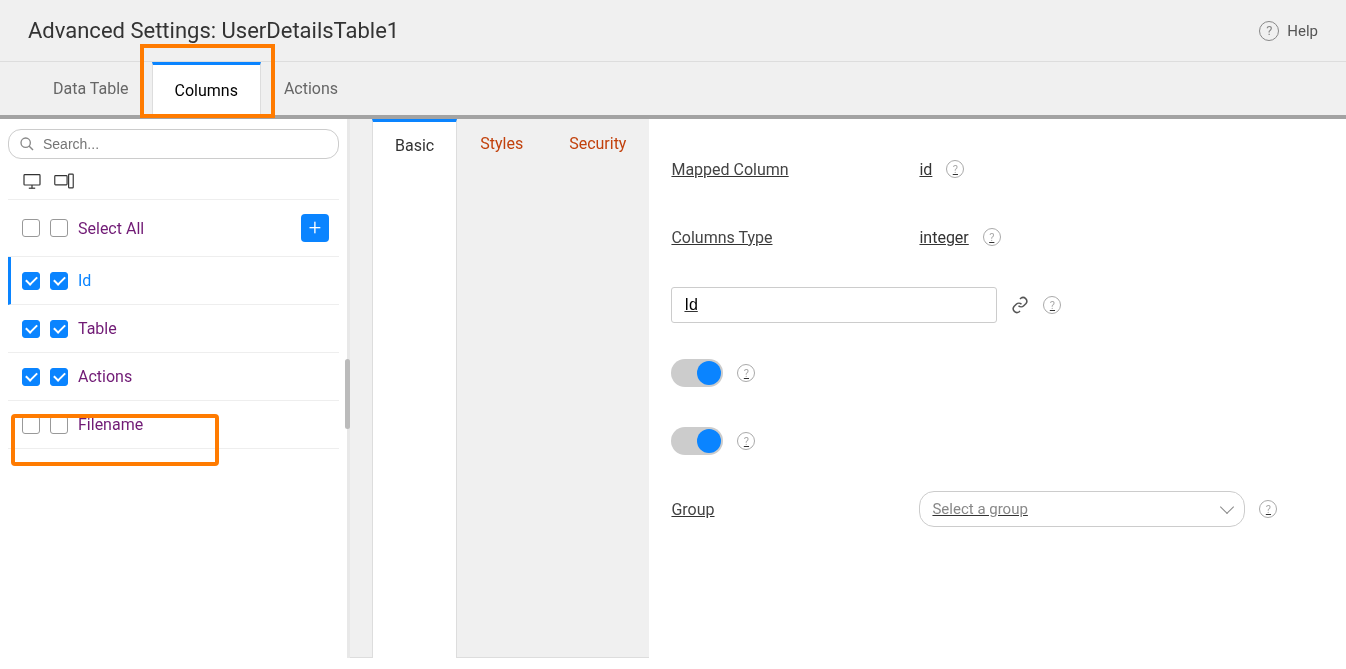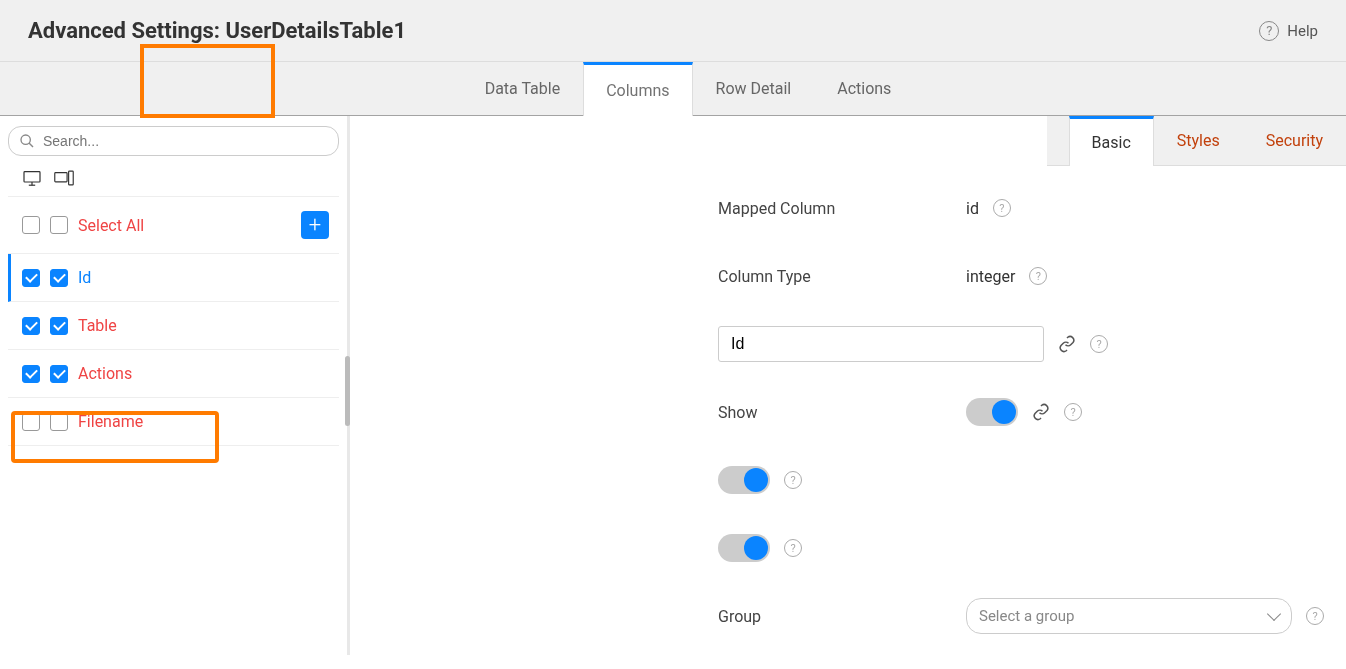--- a/index.html
+++ b/index.html
@@ -1,60 +1,60 @@
 <!DOCTYPE html>
 <html><head>
 <meta charset="utf-8">
 <style>
 * { box-sizing: border-box; margin: 0; padding: 0; }
 body { font-family: -apple-system, BlinkMacSystemFont, "Segoe UI", Roboto, Arial, sans-serif; font-size: 14px; color: #333; background: #fff; width: 1346px; height: 669px; overflow: hidden; }
 
 .header { background: #f0f0f0; padding: 18px 28px; display: flex; align-items: center; justify-content: space-between; border-bottom: 1px solid #ddd; }
-.header-title { font-size: 22px; font-weight: 700; color: #333; }
+.header-title { font-size: 22px; font-weight: 400; color: #333; }
 .header-help { display: flex; align-items: center; gap: 8px; color: #555; cursor: pointer; font-size: 15px; }
 .help-circle { width: 20px; height: 20px; border: 1.5px solid #888; border-radius: 50%; display: flex; align-items: center; justify-content: center; font-size: 13px; color: #888; }
 
-.main-tabs { background: #f0f0f0; display: flex; padding-left: 30px; border-bottom: 1px solid #a3a3a3; position: relative; justify-content: center; }
+.main-tabs { background: #f0f0f0; display: flex; padding-left: 30px; border-bottom: 4px solid #a3a3a3; position: relative; }
 .main-tab { padding: 16px 22px; color: #666; cursor: pointer; font-size: 16px; border: 1px solid transparent; border-bottom: none; }
-.main-tab.active { background: #fff; color: #737373; border-color: #ddd; border-top: 3px solid #0a84ff; margin-bottom: -1px; }
+.main-tab.active { background: #fff; color: #000000; border-color: #ddd; border-top: 3px solid #0a84ff; margin-bottom: -1px; }
 .highlight-box-1 { position: absolute; left: 140px; top: -18px; width: 135px; height: 74px; border: 4px solid #ff7b00; pointer-events: none; }
 
 .content { display: flex; height: calc(669px - 130px); }
 
 .sidebar { width: 350px; border-right: 3px solid #e8e8e8; padding: 10px 8px 0 8px; position: relative; }
 .search-box { display: flex; align-items: center; border: 1px solid #ccc; border-radius: 13px; padding: 6px 10px; margin-bottom: 8px; }
 .search-box input { border: none; outline: none; flex: 1; font-size: 14px; color: #666; background: transparent; }
 .search-icon { width: 16px; height: 16px; margin-right: 8px; }
 
 .device-row { display: flex; gap: 12px; padding: 6px 10px 10px 14px; border-bottom: 1px solid #eee; }
 .device-icon { width: 20px; height: 16px; }
 
 .col-list { }
 .col-item { display: flex; align-items: center; padding: 14px 10px 14px 14px; border-bottom: 1px solid #eee; gap: 10px; position: relative; }
 .col-item.selected { border-left: 3px solid #0a84ff; padding-left: 11px; }
 .col-item.selected .col-label { color: #0a84ff; }
-.col-label { font-size: 16px; color: #ef4444; }
+.col-label { font-size: 16px; color: #701a75; }
 
 .checkbox { width: 18px; height: 18px; border: 1.5px solid #999; border-radius: 3px; background: #fff; display: flex; align-items: center; justify-content: center; cursor: pointer; flex-shrink: 0; }
 .checkbox.checked { background: #0a84ff; border-color: #0a84ff; }
 .checkbox.checked::after { content: ""; width: 5px; height: 9px; border: solid #fff; border-width: 0 2px 2px 0; transform: rotate(45deg); margin-top: -2px; }
 
 .add-btn { width: 28px; height: 28px; background: #0a84ff; border-radius: 4px; display: flex; align-items: center; justify-content: center; margin-left: auto; cursor: pointer; }
 .add-btn::before { content: "+"; color: #fff; font-size: 22px; font-weight: 300; line-height: 1; }
 
 .highlight-box-2 { position: absolute; left: 11px; top: 295px; width: 208px; height: 52px; border: 4px solid #ff7b00; border-radius: 4px; pointer-events: none; }
 
 .scroll-indicator { position: absolute; right: -3px; top: 240px; width: 5px; height: 70px; background: #bbb; border-radius: 3px; }
 
-.detail-pane { flex: 1; display: flex; flex-direction: column; align-items: flex-end; }
+.detail-pane { flex: 1; display: flex; flex-direction: row; }
 .sub-tabs { background: #f0f0f0; display: flex; padding-left: 22px; border-bottom: 1px solid #ddd; }
 .sub-tab { padding: 14px 22px; color: #c2410c; cursor: pointer; font-size: 16px; border: 1px solid transparent; border-bottom: none; }
 .sub-tab.active { background: #fff; color: #333; border-color: #ddd; border-top: 3px solid #0a84ff; margin-bottom: -1px; }
 
-.form { padding: 24px 22px; overflow-y: auto; }
+.form { padding: 32px 22px; overflow-y: auto; text-decoration: underline; }
 .form-row { display: flex; align-items: center; margin-bottom: 32px; min-height: 36px; }
 .form-label { width: 248px; font-size: 16px; color: #444; }
 .form-value { display: flex; align-items: center; gap: 14px; font-size: 16px; color: #333; }
 .form-input { width: 326px; padding: 8px 12px; border: 1px solid #ccc; border-radius: 3px; font-size: 16px; }
 .form-select { width: 326px; padding: 8px 12px; border: 1px solid #ccc; border-radius: 15px; font-size: 15px; color: #888; background: #fff; display: flex; align-items: center; justify-content: space-between; cursor: pointer; }
 
 .toggle { width: 52px; height: 28px; background: #ccc; border-radius: 14px; position: relative; cursor: pointer; }
 .toggle.on::after { content: ""; position: absolute; right: 2px; top: 2px; width: 24px; height: 24px; background: #0a84ff; border-radius: 50%; }
 
 .info-icon { width: 18px; height: 18px; border: 1.5px solid #aaa; border-radius: 50%; display: flex; align-items: center; justify-content: center; font-size: 11px; color: #aaa; cursor: pointer; }
@@ -69,21 +69,20 @@
   <div class="header-title">Advanced Settings: UserDetailsTable1</div>
   <div class="header-help">
     <span class="help-circle">?</span>
     <span>Help</span>
   </div>
 </div>
 
 <div class="main-tabs">
   <div class="main-tab">Data Table</div>
   <div class="main-tab active">Columns</div>
-  <div class="main-tab">Row Detail</div>
   <div class="main-tab">Actions</div>
   <div class="highlight-box-1"></div>
 </div>
 
 <div class="content">
   <div class="sidebar">
     <div class="search-box">
       <svg class="search-icon" viewBox="0 0 24 24" fill="none" stroke="#888" stroke-width="2">
           <circle cx="10" cy="10" r="7"></circle>
           <line x1="21" y1="21" x2="15" y2="15"></line>
@@ -145,53 +144,40 @@
     <div class="form">
       <div class="form-row">
         <div class="form-label">Mapped Column</div>
         <div class="form-value">
           <span>id</span>
           <span class="info-icon"></span>
         </div>
       </div>
 
       <div class="form-row">
-        <div class="form-label">Column Type</div>
+        <div class="form-label">Columns Type</div>
         <div class="form-value">
           <span>integer</span>
           <span class="info-icon"></span>
         </div>
       </div>
 
       <div class="form-row">
         <div class="form-value">
           <input class="form-input" value="Id" style="">
           <span class="link-icon">
             <svg width="18" height="18" viewBox="0 0 24 24" fill="none" stroke="#555" stroke-width="2">
                 <path d="M10 13a5 5 0 0 0 7 0l3-3a5 5 0 0 0-7-7l-1 1"></path>
                 <path d="M14 11a5 5 0 0 0-7 0l-3 3a5 5 0 0 0 7 7l1-1"></path>
               </svg>
           </span>
           <span class="info-icon"></span>
         </div>
       </div>
 
-      <div class="form-row">
-        <div class="form-label">Show</div>
-        <div class="form-value">
-          <span class="toggle on"></span>
-          <span class="link-icon">
-            <svg width="18" height="18" viewBox="0 0 24 24" fill="none" stroke="#555" stroke-width="2">
-                <path d="M10 13a5 5 0 0 0 7 0l3-3a5 5 0 0 0-7-7l-1 1"></path>
-                <path d="M14 11a5 5 0 0 0-7 0l-3 3a5 5 0 0 0 7 7l1-1"></path>
-              </svg>
-          </span>
-          <span class="info-icon"></span>
-        </div>
-      </div>
 
       <div class="form-row">
         <div class="form-value">
           <span class="toggle on"></span>
           <span class="info-icon"></span>
         </div>
       </div>
 
       <div class="form-row">
         <div class="form-value">

